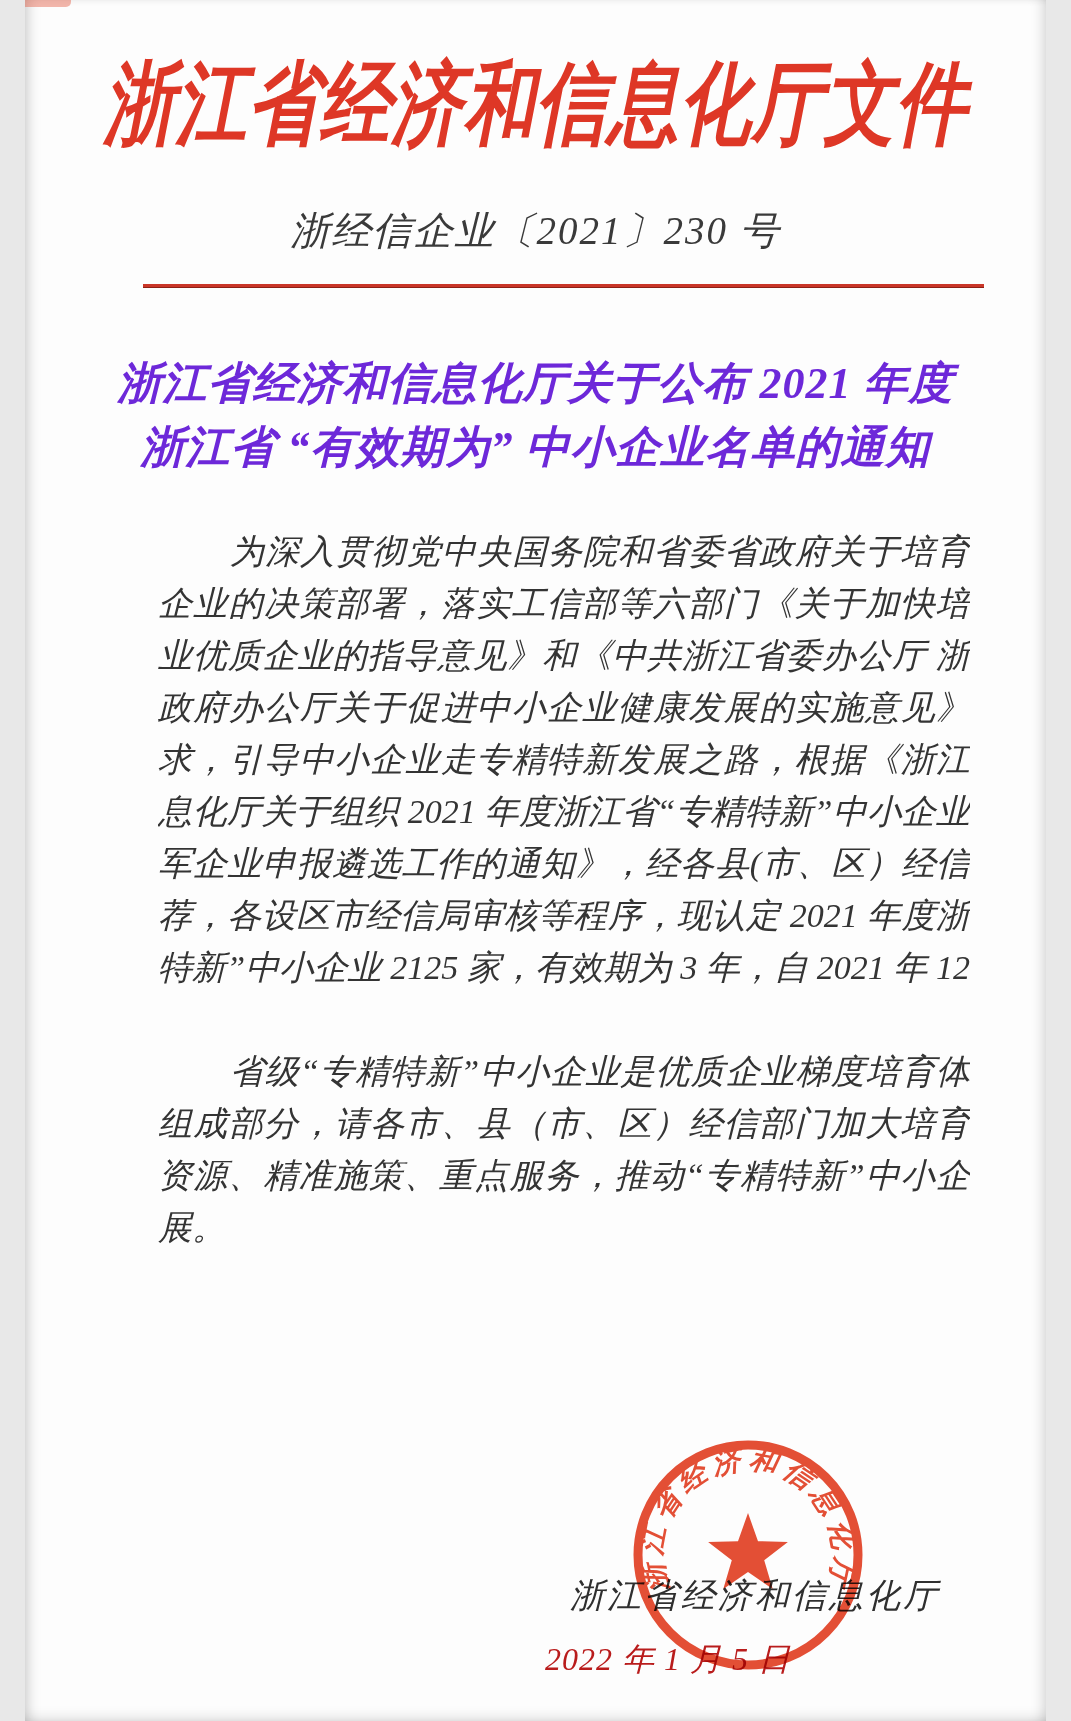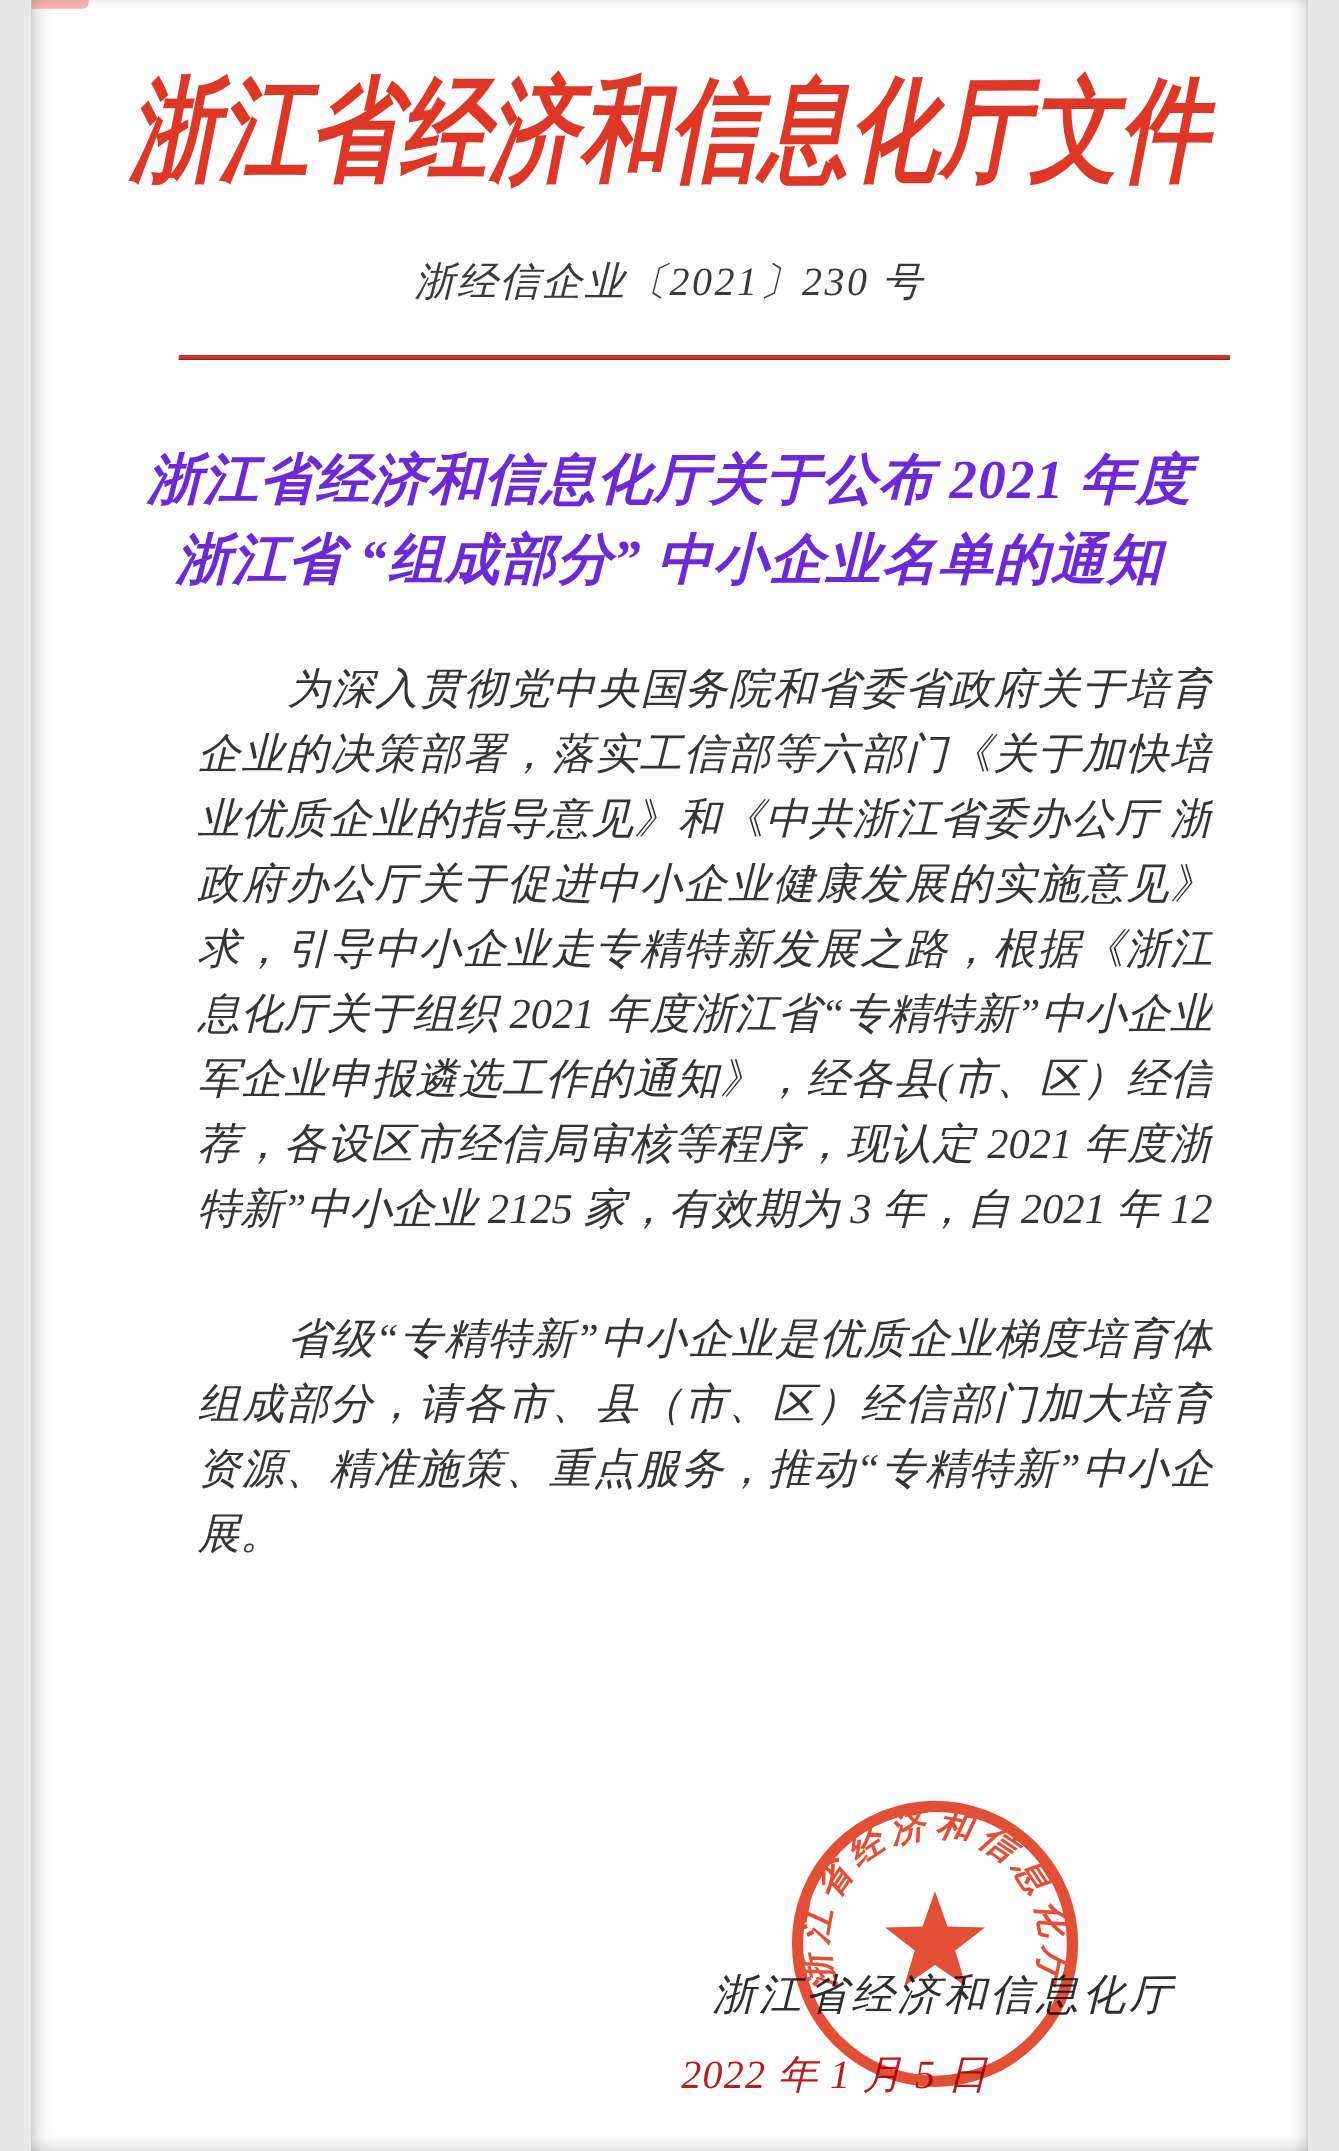--- a/index.html
+++ b/index.html
@@ -17,21 +17,21 @@
   .corner-mark { position:absolute; top:0; left:0; width:46px; height:7px;
     background:rgba(224,74,48,.40); border-radius:0 0 5px 0; }
   .header-title {
     position:absolute; top:44px; left:0; width:100%;
     text-align:center; white-space:nowrap;
     color:#de3726; font-size:71px; font-weight:bold; letter-spacing:1px;
     transform:scaleY(1.28); transform-origin:50% 0;
   }
   .doc-number {
     position:absolute; top:204px; left:0; width:100%;
-    text-align:center; font-size:32px; letter-spacing:2px; color:#3a3a3a;
+    text-align:center; font-size:39px; letter-spacing:2px; color:#3a3a3a;
   }
   .red-rule {
     position:absolute; top:284px; left:118px; width:841px; height:4px;
     background:#ca3628; border-bottom:1px solid #8e2015;
   }
   .doc-title {
     position:absolute; top:352px; left:0; width:100%;
     text-align:center; font-size:44px; font-weight:bold;
     color:#6d28d9; letter-spacing:1px;
   }
@@ -75,21 +75,21 @@
 
   <div class="header-title">浙江省经济和信息化厅文件</div>
 
   <div class="doc-number">浙经信企业〔2021〕230 号</div>
 
   <div class="red-rule"></div>
 
   <div class="doc-title">
 
   <div class="tline">浙江省经济和信息化厅关于公布 2021 年度</div>
-      <div class="tline">浙江省 “组成部分” 中小企业名单的通知</div>
+      <div class="tline">浙江省 “有效期为” 中小企业名单的通知</div>
     </div>
 
   <div class="body">
 
     <div class="para">
 
     <div class="line">为深入贯彻党中央国务院和省委省政府关于培育专精特新</div>
         <div class="line">企业的决策部署，落实工信部等六部门《关于加快培育发展制造</div>
         <div class="line">业优质企业的指导意见》和《中共浙江省委办公厅 浙江省人民</div>
         <div class="line">政府办公厅关于促进中小企业健康发展的实施意见》等文件要</div>

